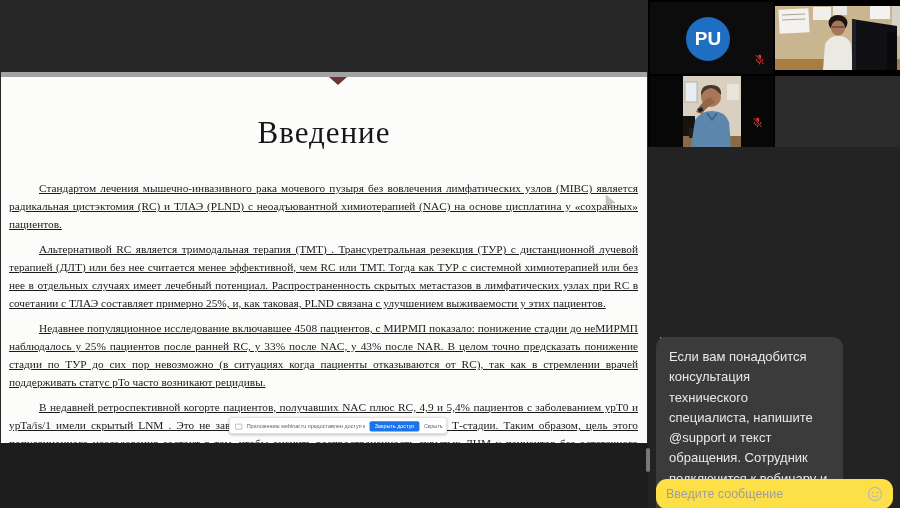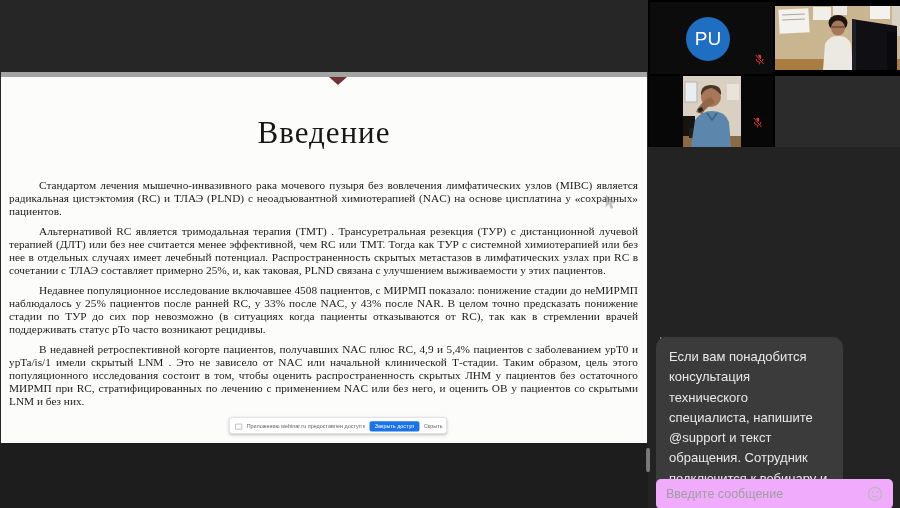--- a/index.html
+++ b/index.html
@@ -10,22 +10,22 @@
   .main-area { position: absolute; left: 0; top: 0; width: 648px; height: 508px; background: #262626; }
   .bottom-strip { position: absolute; left: 0; top: 443px; width: 648px; height: 65px; background: #1d1d1d; }
 
   
   .slide { position: absolute; left: 1px; top: 72px; width: 646px; height: 371px; background: #fcfcfb; border-top: 5px solid #a3a3a3; }
   .slide-arrow { position: absolute; left: 328px; top: 0; width: 0; height: 0;
                  border-left: 9px solid transparent; border-right: 9px solid transparent; border-top: 8px solid #6e3434; }
   .slide-title { position: absolute; top: 38px; left: 0; width: 100%; text-align: center;
                  font-family: "Liberation Serif", serif; font-size: 31px; color: #161616; letter-spacing: 1px; }
   .slide-body { position: absolute; top: 102px; left: 8px; right: 9px;
-                font-family: "Liberation Serif", serif; font-size: 11.3px; line-height: 13px;
-                color: #1b1b1b; text-align: justify; }
+                font-family: "Liberation Serif", serif; font-size: 11.3px; line-height: 18px;
+                color: #1b1b1b; text-align: justify; text-decoration: underline; }
   .slide-body p { margin: 0 0 7px 0; text-indent: 30px; }
 
   
   .share-bar { position: absolute; left: 228px; top: 340px; width: 218px; height: 17px; background: #ffffff;
                border: 1px solid #e3e3e3; border-radius: 3px; box-shadow: 0 1px 3px rgba(0,0,0,.25); overflow: hidden; }
   .share-bar-inner { width: 340px; height: 26px; transform: scale(.64); transform-origin: top left;
                      display: flex; align-items: center; gap: 7px; padding: 0 8px; white-space: nowrap; }
   .share-icon { width: 11px; height: 9px; border: 1.5px solid #9aa0a6; border-radius: 1px; flex: 0 0 auto; }
   .share-msg { font-size: 8.5px; color: #5f6368; flex: 1 1 auto; overflow: hidden; }
   .share-stop { background: #1a73e8; color: #fff; border: none; border-radius: 3px; font-size: 8.5px;
@@ -36,32 +36,32 @@
 
   
   .sidebar { position: absolute; left: 648px; top: 0; width: 252px; height: 508px; background: #232323; }
   .tiles { position: absolute; left: 0; top: 0; width: 252px; height: 147px; background: #000; }
   .tile { position: absolute; overflow: hidden; }
   .tile-pu { left: 2px; top: 2px; width: 123px; height: 72px; background: #0c0c0c; }
   .tile-video1 { left: 127px; top: 2px; width: 125px; height: 72px; background: #000; }
   .tile-video2 { left: 2px; top: 76px; width: 123px; height: 71px; background: #070707; }
   .tile-empty { left: 127px; top: 76px; width: 125px; height: 71px; background: #2b2b2b; }
   .avatar { position: absolute; left: 36px; top: 15px; width: 44px; height: 44px; border-radius: 50%;
-            background: #1e6ec2; color: #fff; font-size: 19px; font-weight: normal;
+            background: #1e6ec2; color: #fff; font-size: 19px; font-weight: bold;
             display: flex; align-items: center; justify-content: center; }
   .tile-mic { position: absolute; right: 7px; bottom: 8px; }
   .tile-mic2 { position: absolute; right: 9px; top: 40px; }
   .tile-video2 svg.scene { position: absolute; left: 33px; top: 0; }
 
   
   .chat-sender { position: absolute; left: 12px; top: 316px; font-size: 11px; color: #9aa0a6; margin-top: 19px; }
   .chat-bubble { position: absolute; left: 8px; top: 337px; width: 187px; background: #3b3b3b; border-radius: 10px;
                  padding: 10px 13px; color: #e9e9e9; font-size: 13px; line-height: 1.56; }
-  .chat-inputbox { position: absolute; left: 8px; top: 479px; width: 237px; height: 30px; background: #f0abfc;
-                   border-radius: 5px; display: flex; align-items: center; padding: 0 10px; gap: 6px; }
+  .chat-inputbox { position: absolute; left: 8px; top: 479px; width: 237px; height: 30px; background: #fde047;
+                   border-radius: 11px; display: flex; align-items: center; padding: 0 10px; gap: 6px; }
   .chat-input { flex: 1 1 auto; border: none; background: transparent; outline: none;
                 font-size: 12.5px; color: #444; font-family: "Liberation Sans", sans-serif; min-width: 0; }
   .chat-input::placeholder { color: #9e9e9e; }
 
   .scroll-thumb { position: absolute; left: 646px; top: 448px; width: 4px; height: 24px; background: #8f8f8f; border-radius: 2px; opacity: .8; }
 </style>
 </head>
 <body>
 
 <div class="main-area">

